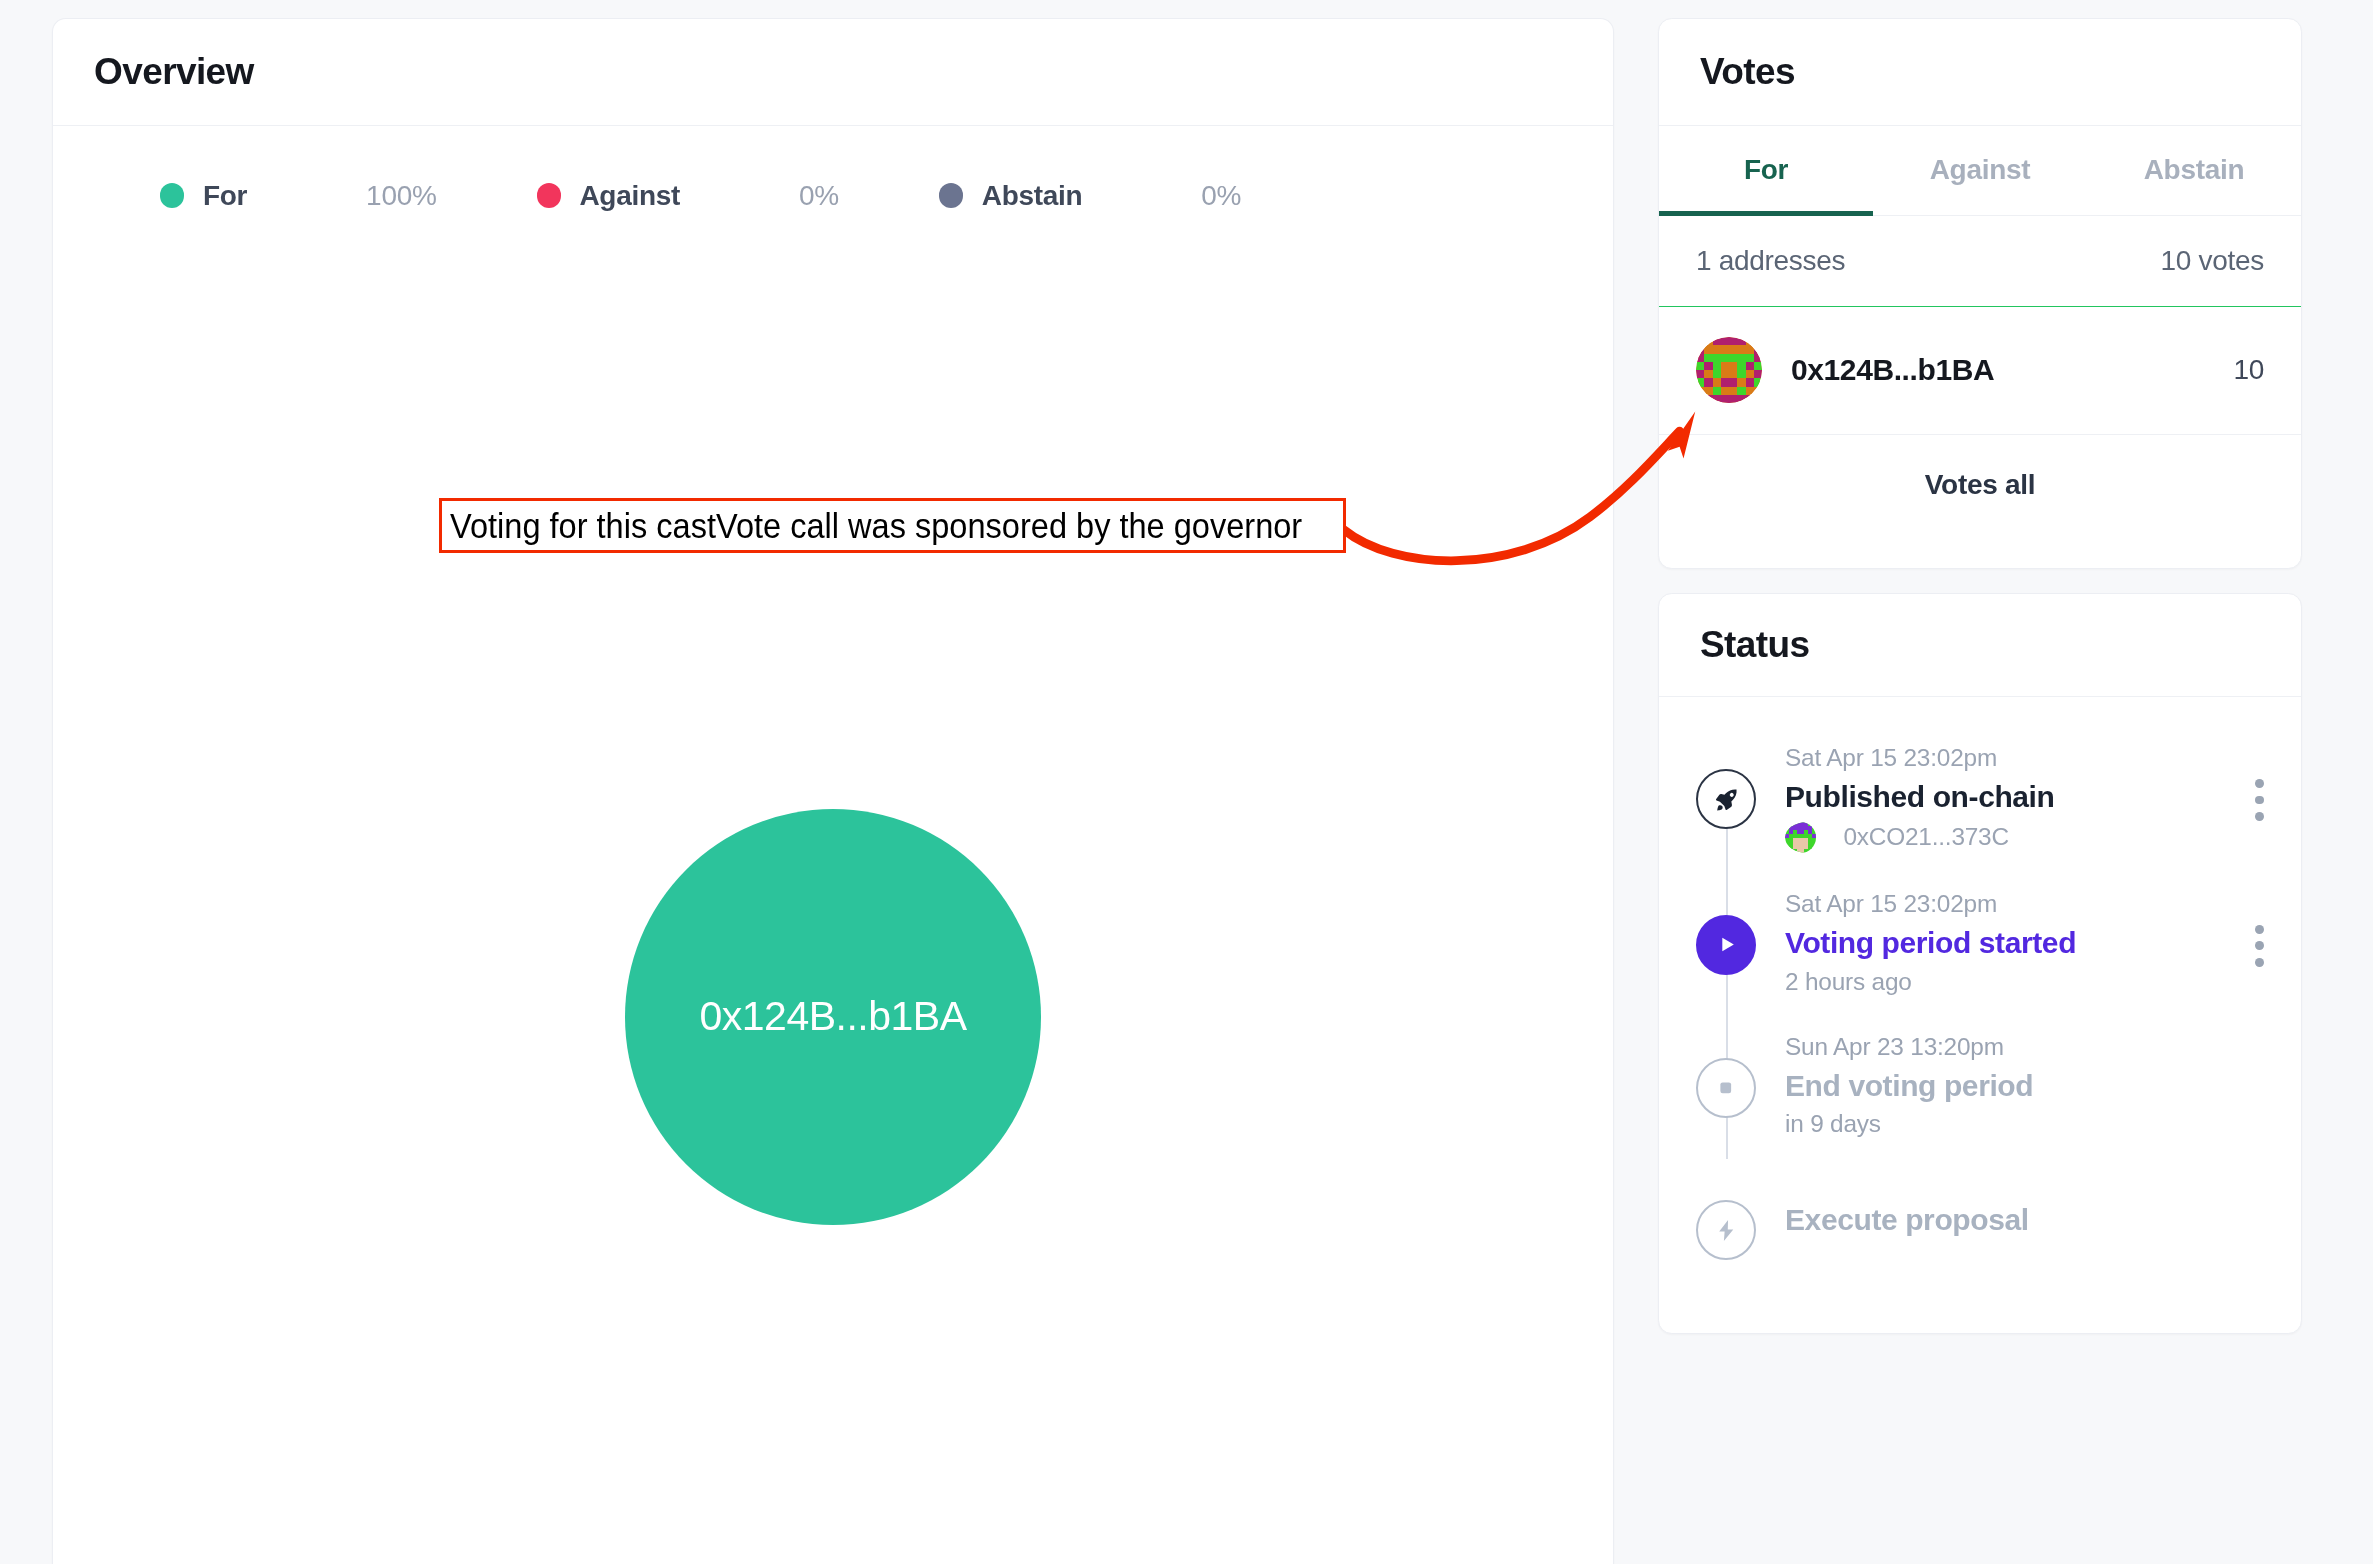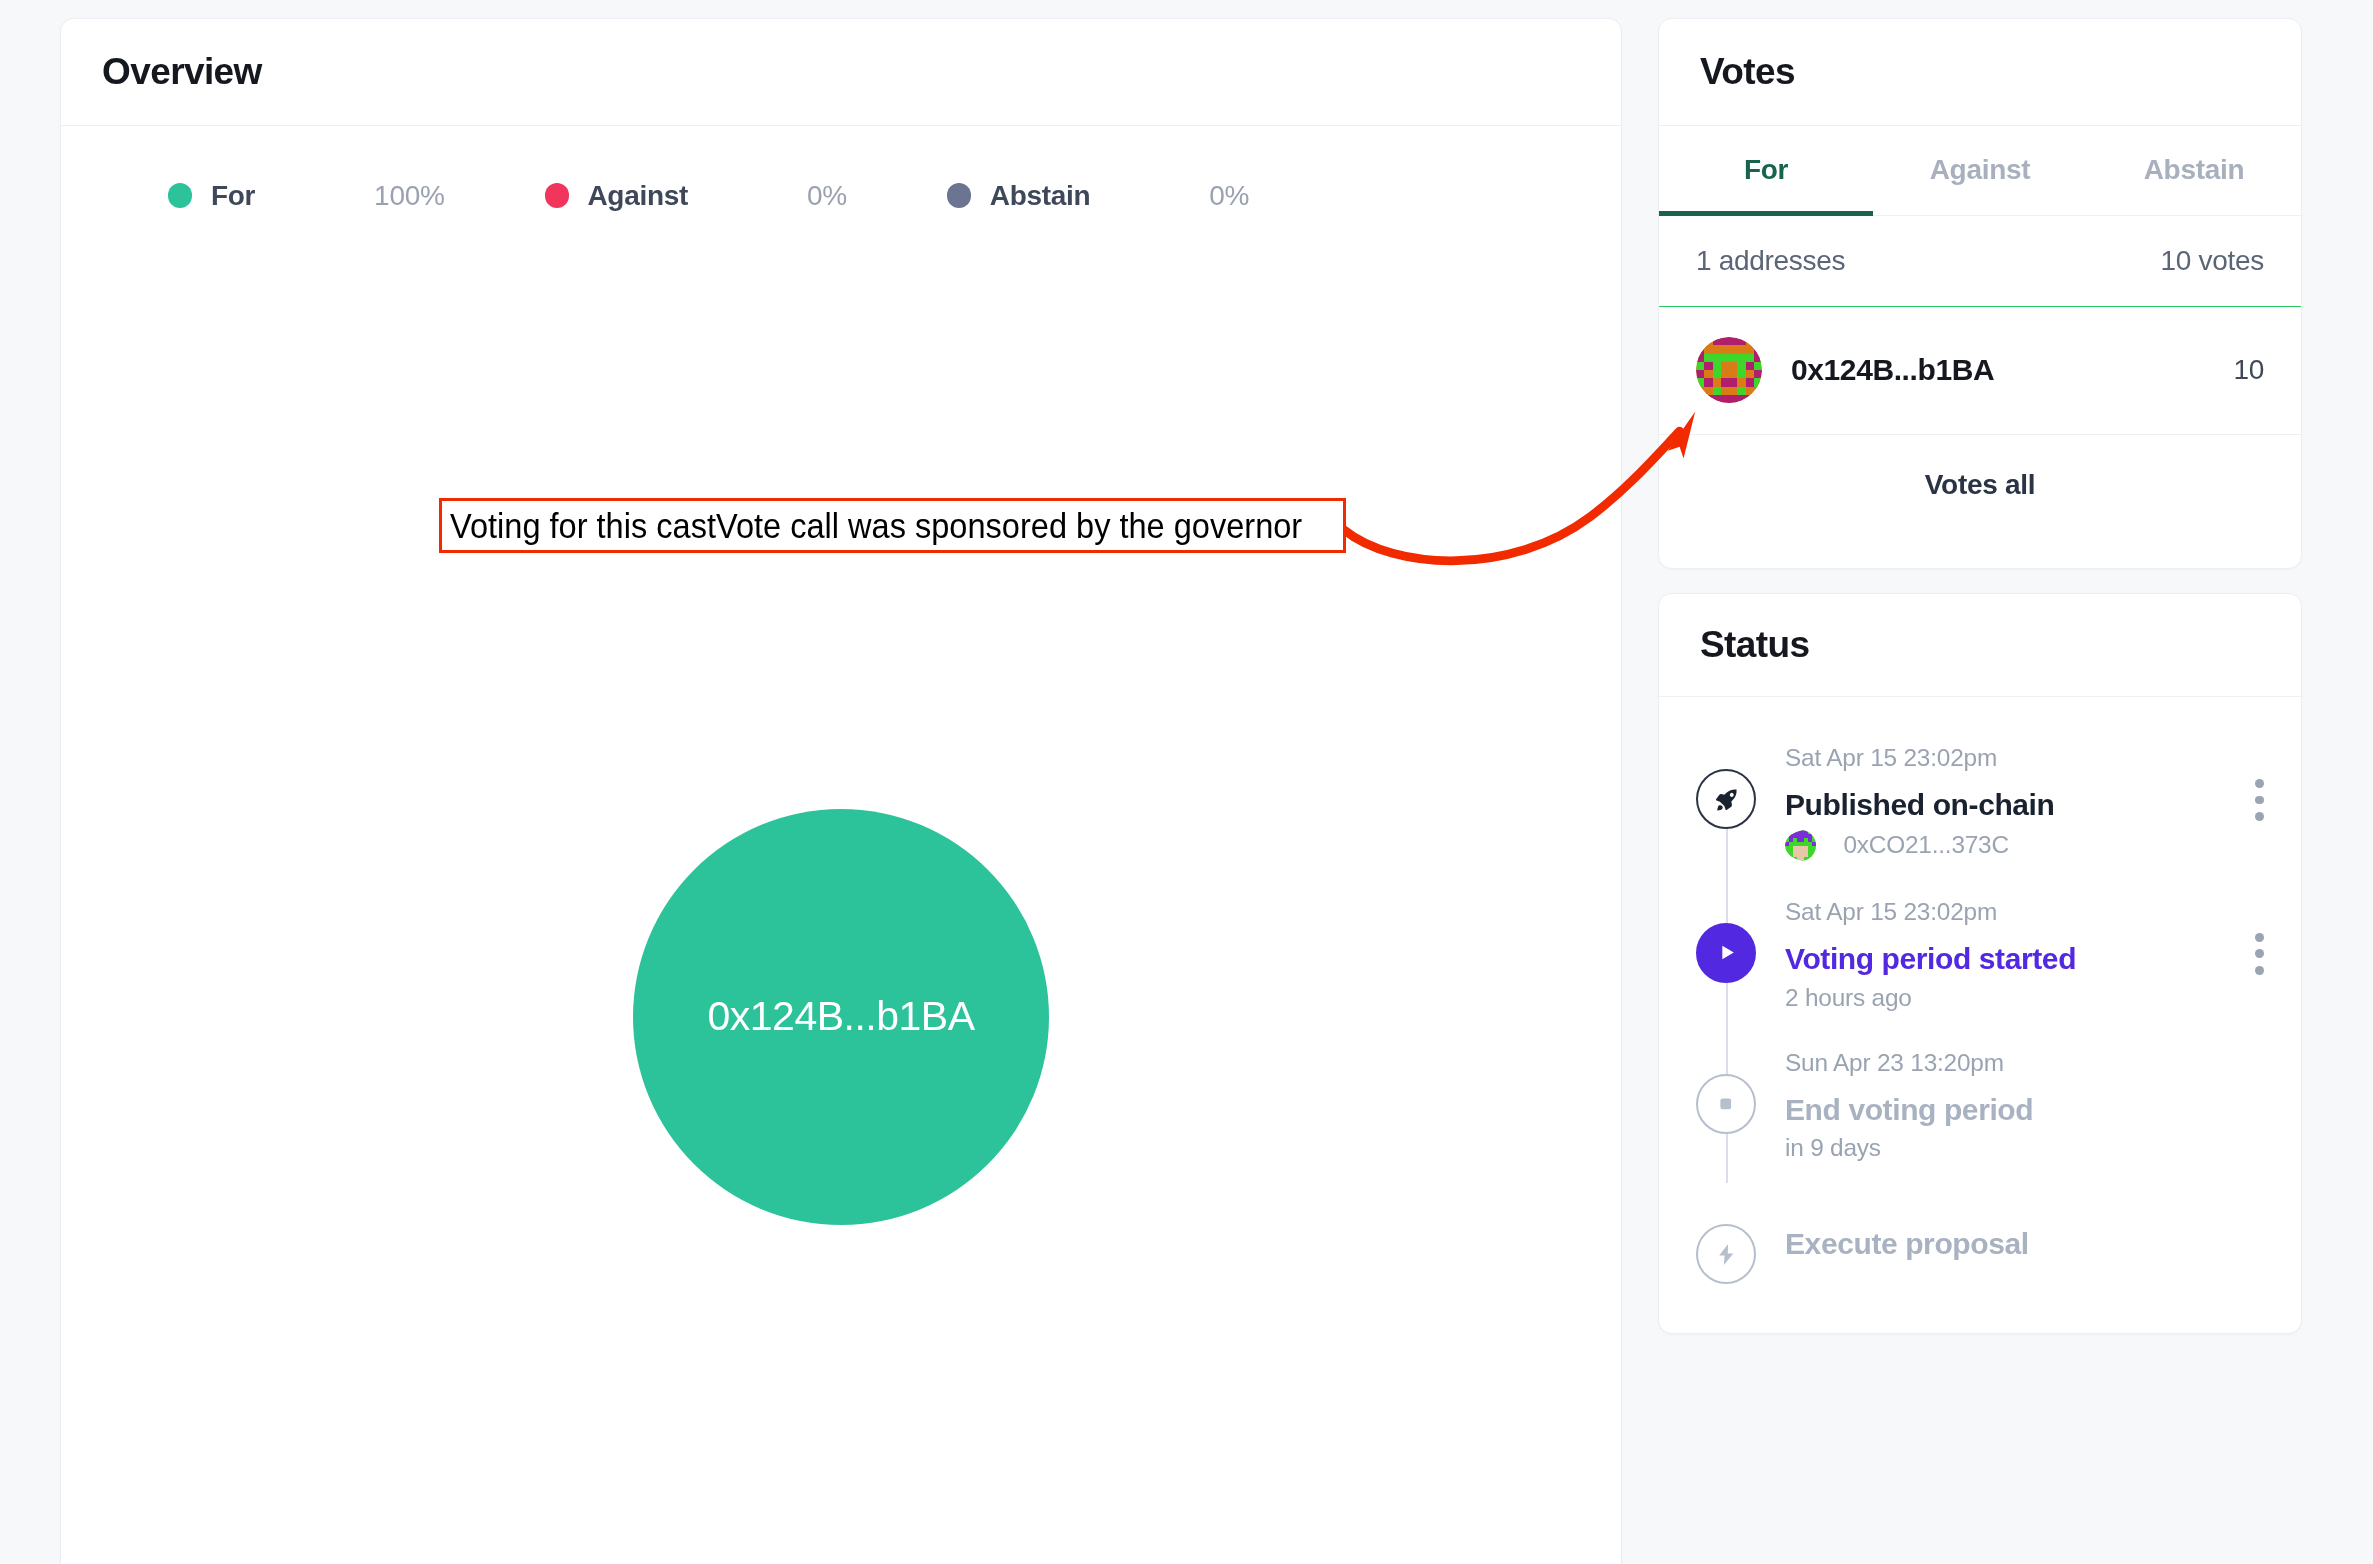--- a/index.html
+++ b/index.html
@@ -36,21 +36,21 @@
   }
   .card-title {
     font-size: 37px;
     font-weight: 700;
     color: #15181f;
     letter-spacing: -0.6px;
   }
 
   
   #overview-card {
-    left: 60px;
+    left: 52px;
     top: 17.6px;
     width: 1562px;
     height: 1547px;
     border-bottom-left-radius: 0;
     border-bottom-right-radius: 0;
     border-bottom: none;
   }
 
   .legend-row {
     display: flex;
@@ -249,21 +249,21 @@
     color: #9aa3b2;
     letter-spacing: -0.2px;
     line-height: 1.45;
   }
   .tl-title {
     font-size: 30px;
     font-weight: 700;
     color: #1a2230;
     letter-spacing: -0.4px;
     line-height: 1.35;
-    margin-top: 10px;
+    margin-top: 2px;
   }
   .tl-title.accent { color: #5228e0; }
   .tl-title.muted  { color: #a8b2c0; }
   .tl-sub {
     font-size: 24.4px;
     color: #9aa3b2;
     letter-spacing: -0.2px;
     margin-top: 3.9px;
     display: flex;
     align-items: center;

